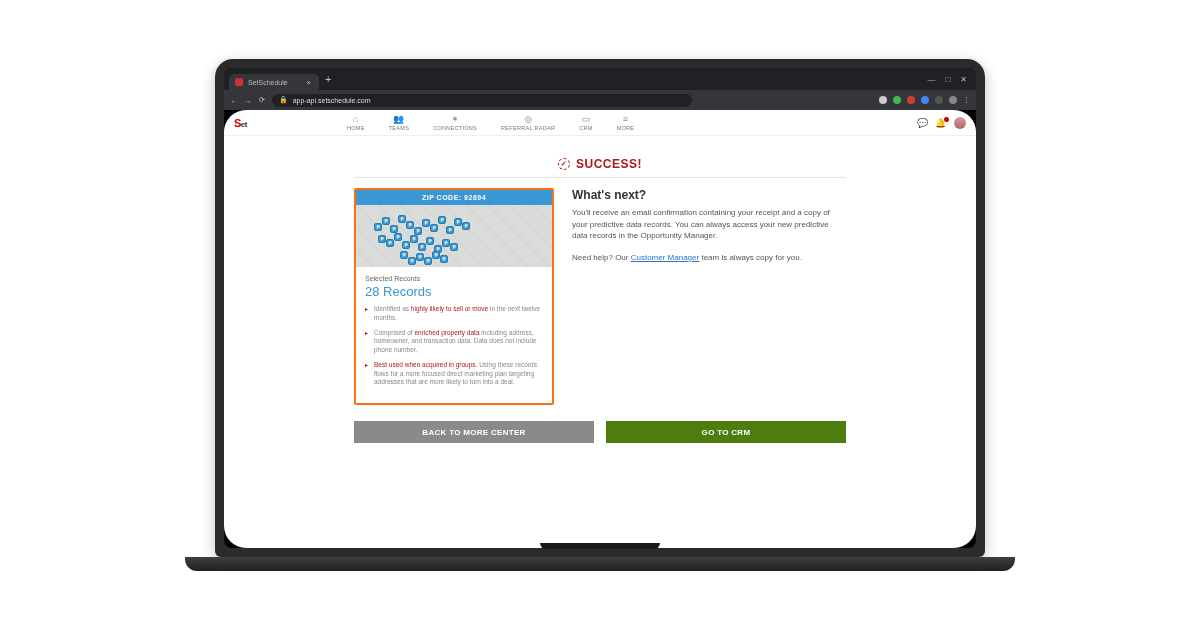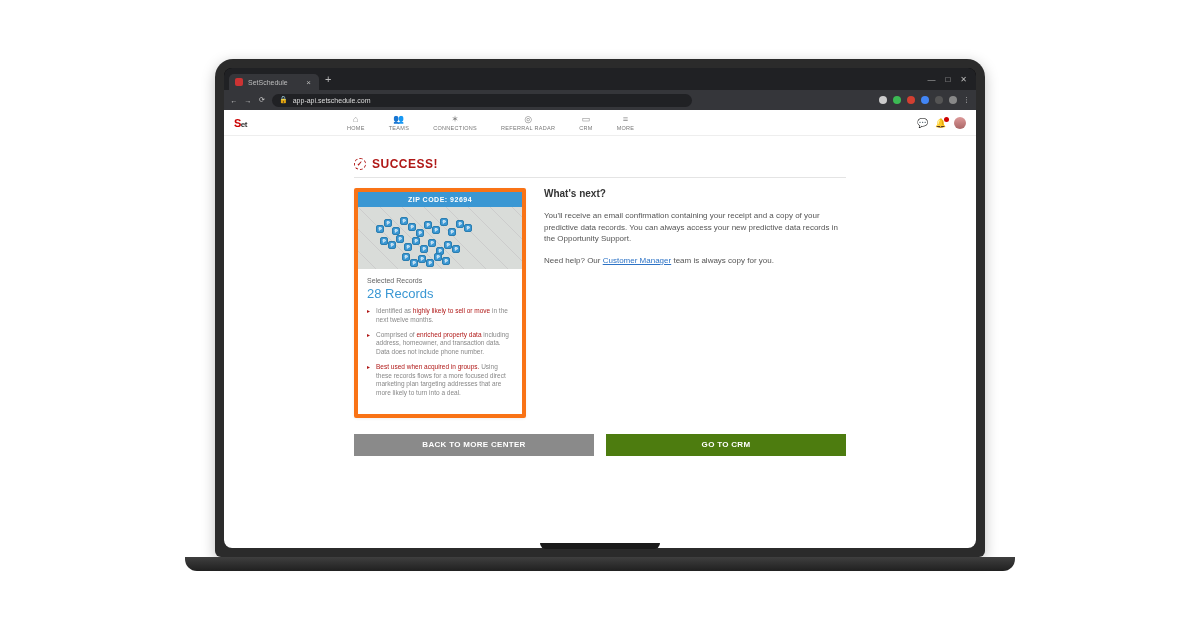--- a/index.html
+++ b/index.html
@@ -61,52 +61,52 @@
     color: #ccc; font-size: 7px;
   }
   .addrbar .nav-icn { width: 8px; text-align: center; }
   .urlbox {
     flex: 0 0 auto; width: 420px; height: 13px; background: #202124; border-radius: 7px;
     display: flex; align-items: center; padding: 0 7px; gap: 5px; color: #ddd;
   }
   .ext-icons { margin-left: auto; display: flex; gap: 6px; align-items: center; }
   .ext-icons .dot { width: 8px; height: 8px; border-radius: 50%; }
   
-  .page { flex: 1; background: #fff; overflow: hidden; position: relative; }
+  .page { flex: 1; background: #fff; overflow: hidden; position: relative; border-radius: 22px; }
   .app-header {
     height: 26px; border-bottom: 1px solid #eee; display: flex; align-items: center;
     padding: 0 10px; font-size: 5.5px; color: #777;
   }
   .logo { font-weight: 700; color: #c00; font-size: 11px; letter-spacing: -0.5px; }
   .logo span { color: #333; font-size: 8px; }
   .nav { margin-left: 100px; display: flex; gap: 24px; }
   .nav-item { display: flex; flex-direction: column; align-items: center; gap: 1px; }
   .nav-item .ni-icon { font-size: 9px; color: #888; }
   .nav-item .ni-label { letter-spacing: 0.3px; }
   .header-right { margin-left: auto; display: flex; align-items: center; gap: 7px; font-size: 9px; color: #888; }
   .avatar { width: 12px; height: 12px; border-radius: 50%; background: linear-gradient(#d99,#a66); }
   .bell-badge { position: relative; }
   .bell-badge::after { content:""; position:absolute; top:-1px; right:-2px; width:5px; height:5px; background:#c00; border-radius:50%; }
 
   .content { padding: 16px 130px 0 130px; }
-  .title-row { text-align: left; margin-bottom: 6px; }
+  .title-row { text-align: center; margin-bottom: 6px; }
   .title-row .success {
     color: #b01817; font-weight: 700; font-size: 12px; letter-spacing: 0.5px;
     display: inline-flex; align-items: center; gap: 6px;
   }
   .check-circle {
     width: 12px; height: 12px; border: 1.4px dashed #b01817; border-radius: 50%; display: inline-flex;
     align-items: center; justify-content: center;
   }
   .check-circle::after { content: "✓"; font-size: 7px; color: #b01817; }
   .divider-rule { height:1px; background:#e4e4e4; margin: 3px 0 10px 0; }
 
   .cols { display: flex; gap: 18px; }
   .card {
-    width: 172px; background: #fff; border: 4px solid #f97316; border-radius: 2px;
+    width: 200px; background: #fff; border: 2px solid #f97316; border-radius: 2px;
     box-shadow: 0 1px 3px rgba(0,0,0,0.06);
     font-size: 7px; color: #777; overflow: hidden;
   }
   .zipbar {
     background: #3a97d3; color: #fff; text-align: center; font-size: 7px; letter-spacing: 0.5px;
     padding: 4px 0; font-weight: 600;
   }
   .map {
     height: 62px;
     background:
@@ -122,21 +122,21 @@
   .pin::after { content:"₱"; color:#fff; font-size:5px; position:absolute; left:1.5px; top:-0.5px; }
   .card-body { padding: 8px 9px 10px 9px; }
   .sel-label { font-size: 7px; color: #666; }
   .records { color: #3a97d3; font-size: 13px; font-weight: 500; margin: 2px 0 6px 0; }
   .bullets { list-style: none; }
   .bullets li { position: relative; padding-left: 9px; margin-bottom: 6px; line-height: 1.35; font-size: 6.5px; color: #888; }
   .bullets li::before { content: "▸"; position:absolute; left:0; top:0; color:#b01817; font-size:6px; }
   .hl { color: #b01817; }
 
   .rightcol { flex: 1; font-size: 8px; color: #555; }
-  .rightcol h4 { font-size: 10px; font-weight: 700; margin-bottom: 11px; color: #333; }
+  .rightcol h4 { font-size: 12px; font-weight: 700; margin-bottom: 5px; color: #333; }
   .rightcol p { line-height: 1.45; margin-bottom: 10px; }
   .link { color: #2d73c6; text-decoration: underline; }
 
   .btnrow { display: flex; gap: 12px; margin-top: 16px; }
   .btn {
     flex:1; height: 22px; display:flex; align-items:center; justify-content:center;
     font-size: 8px; font-weight: 700; letter-spacing: 0.3px; color:#fff; border:none; cursor:pointer;
   }
   .btn.gray { background: #8a8a8a; }
   .btn.red  { background: #4d7c0f; }
@@ -270,21 +270,21 @@
                 <ul class="bullets" id="bullets">
                     <li><span>Identified as </span><span class="hl">highly likely to sell or move</span><span> in the next twelve months.</span></li>
                     <li><span>Comprised of </span><span class="hl">enriched property data</span><span> including address, homeowner, and transaction data. Data does not include phone number.</span></li>
                     <li><span></span><span class="hl">Best used when acquired in groups.</span><span> Using these records flows for a more focused direct marketing plan targeting addresses that are more likely to turn into a deal.</span></li>
                   </ul>
               </div>
             </div>
 
             <div class="rightcol">
               <h4>What's next?</h4>
-              <p>You'll receive an email confirmation containing your receipt and a copy of your predictive data records. You can always access your new predictive data records in the Opportunity Support.</p>
+              <p>You'll receive an email confirmation containing your receipt and a copy of your predictive data records. You can always access your new predictive data records in the Opportunity Manager.</p>
               <p>
                 <span>Need help? Our </span><a href="#" class="link">Customer Manager</a><span> team is always copy for you.</span>
               </p>
             </div>
           </div>
 
           <div class="btnrow">
             <button class="btn gray">BACK TO MORE CENTER</button>
             <button class="btn red">GO TO CRM</button>
           </div>

